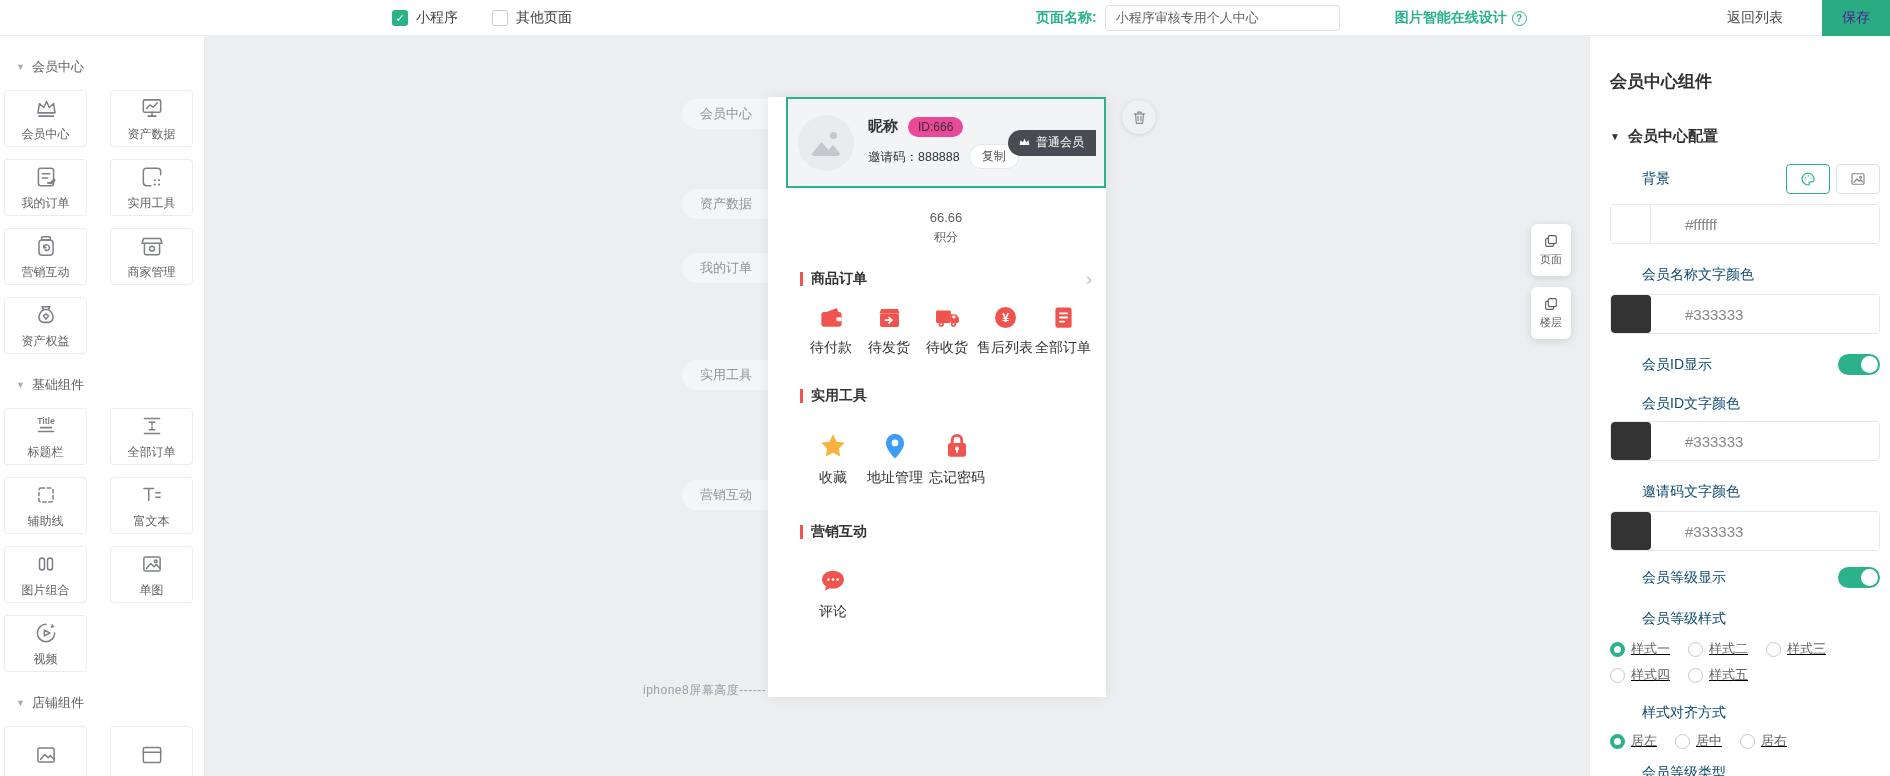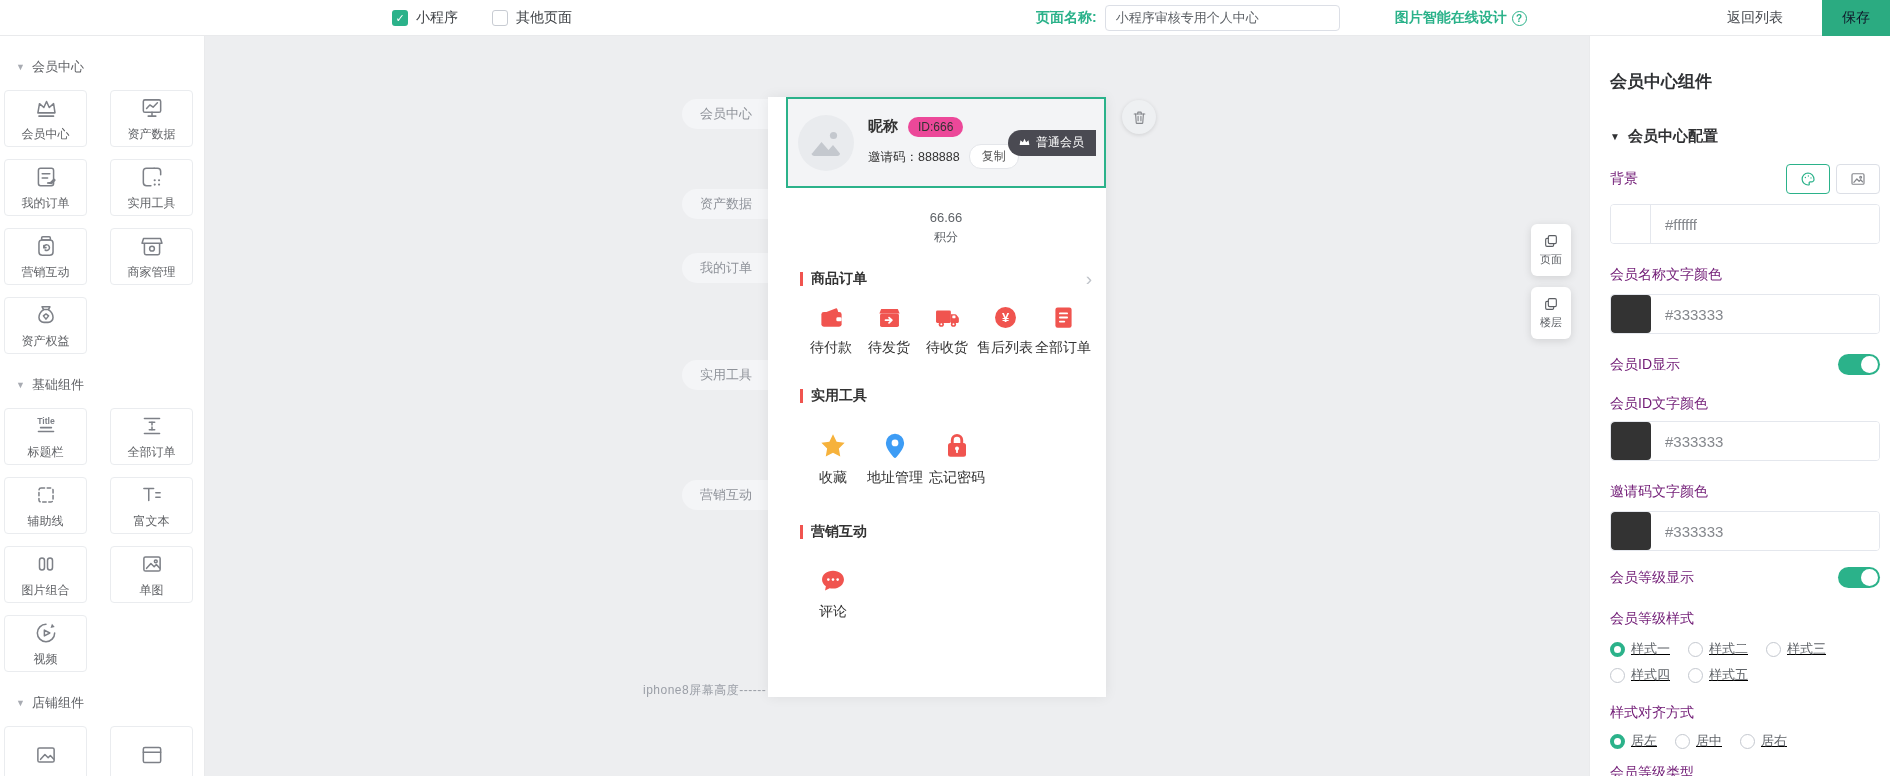--- a/index.html
+++ b/index.html
@@ -12,21 +12,21 @@
   .cbwrap { display:flex; align-items:center; gap:8px; font-size:14px; color:#3f4246; cursor:pointer; }
   .cb { width:16px; height:16px; border-radius:3px; display:flex; align-items:center; justify-content:center; font-size:11px; }
   .cb.on { background:#2bb28a; color:#fff; }
   .cb.off { background:#fff; border:1px solid #c8ccd3; }
   .grp-name { position:absolute; left:1036px; top:0; height:36px; display:flex; align-items:center; }
   .pn-label { color:#2bb28a; font-weight:bold; font-size:14px; margin-right:8px; }
   .pn-input { width:235px; height:26px; border:1px solid #dcdfe6; border-radius:4px; padding:0 10px; font-size:13px; color:#5f6368; outline:none; font-family:inherit; }
   .design-link { display:flex; align-items:center; gap:5px; margin-left:55px; color:#2bb28a; font-weight:bold; font-size:14px; cursor:pointer; }
   .q-icon { width:15px; height:15px; border:1.5px solid #2bb28a; border-radius:50%; font-size:10px; display:flex; align-items:center; justify-content:center; font-weight:bold; }
   .btn-back { position:absolute; right:90px; top:0; width:90px; height:36px; background:none; border:none; font-size:14px; color:#45484d; cursor:pointer; font-family:inherit; }
-  .btn-save { position:absolute; right:0; top:0; width:68px; height:36px; background:#2bab81; border:none; color:#0f172a; font-size:14px; cursor:pointer; font-family:inherit; }
+  .btn-save { position:absolute; right:0; top:0; width:68px; height:36px; background:#2bab81; border:none; color:#4c1d95; font-size:14px; cursor:pointer; font-family:inherit; }
 
   
   .sidebar { position:absolute; left:0; top:36px; width:205px; height:740px; background:#fff; border-right:1px solid #e9eaec; overflow:hidden; z-index:20; }
   .sec-head { display:flex; align-items:center; gap:7px; padding:22px 0 14px 16px; font-size:13px; color:#606266; }
   .tri { font-size:9px; color:#a8abb2; }
   .cards { display:grid; grid-template-columns:83px 83px; column-gap:23px; row-gap:12px; padding-left:4px; }
   .card { height:57px; border:1px solid #eaecef; border-radius:4px; background:#fff; display:flex; flex-direction:column; align-items:center; justify-content:center; gap:5px; cursor:grab; }
   .card .lbl { font-size:12px; color:#606266; }
   .sicon svg { display:block; stroke:#7d8087; fill:none; stroke-width:1.4; stroke-linecap:round; stroke-linejoin:round; }
 
@@ -66,28 +66,28 @@
   .trash { position:absolute; left:917px; top:64px; width:34px; height:34px; border-radius:50%; background:#eef0f2; box-shadow:0 1px 4px rgba(0,0,0,.12); display:flex; align-items:center; justify-content:center; cursor:pointer; }
   .floatbtn { position:absolute; left:1326px; width:40px; height:52px; background:#fff; border-radius:6px; box-shadow:0 2px 8px rgba(0,0,0,.12); display:flex; flex-direction:column; align-items:center; justify-content:center; gap:3px; cursor:pointer; }
   .floatbtn .flbl { font-size:11px; color:#5b5e63; }
   .marker { position:absolute; left:438px; top:646px; font-size:12px; color:#9a9ea6; letter-spacing:.5px; }
 
   
   .panel { position:absolute; right:0; top:36px; width:301px; height:740px; background:#fff; border-left:1px solid #e9eaec; overflow:hidden; padding:0 10px 0 20px; z-index:20; }
   .panel-title { margin-top:34px; font-size:17px; font-weight:bold; color:#2e3033; }
   .cfg-head { margin-top:34px; display:flex; align-items:center; gap:8px; font-size:15px; font-weight:bold; color:#303133; }
   .cfg-head .tri { color:#303133; font-size:10px; }
-  .flabel { margin-top:22px; font-size:14px; color:#701a75; }
+  .flabel { margin-top:22px; font-size:14px; color:#0c4a6e;margin-left:32px; }
   .rowflex { display:flex; align-items:center; justify-content:space-between; }
   .row-bg { margin-top:18px; }
   .segs { display:flex; gap:6px; }
   .seg { width:44px; height:30px; border-radius:4px; display:flex; align-items:center; justify-content:center; background:#fff; cursor:pointer; }
   .seg.sel { border:1px solid #2bb28a; }
   .seg.idle { border:1px solid #dcdfe6; }
-  .cfield { margin-top:10px; height:40px; border:1px solid #e4e7ed; border-radius:4px; display:flex; align-items:stretch; overflow:hidden; }
+  .cfield { margin-top:10px; height:40px; border:1px solid #e4e7ed; border-radius:4px; display:flex; align-items:stretch; overflow:hidden;gap:20px; }
   .swatch { width:40px; flex:0 0 40px; }
   .swatch.white { background:#fff; border-right:1px solid #e4e7ed; }
   .swatch.dark { background:#333333; border-radius:4px; }
   .cfield input { flex:1; border:none; outline:none; padding-left:14px; font-size:15px; color:#85888d; font-family:inherit; }
   .trow { margin-top:20px; }
   .toggle { width:42px; height:21px; border-radius:11px; background:#2bb28a; position:relative; cursor:pointer; }
   .toggle::after { content:""; position:absolute; right:2px; top:2px; width:17px; height:17px; border-radius:50%; background:#fff; }
   .rrow { display:flex; align-items:center; gap:18px; margin-top:12px; flex-wrap:wrap;text-decoration:underline; }
   .ropt { display:flex; align-items:center; gap:6px; font-size:13px; color:#5f6368; cursor:pointer; }
   .radio { width:15px; height:15px; border-radius:50%; background:#fff; border:1px solid #c4c8cf; }

